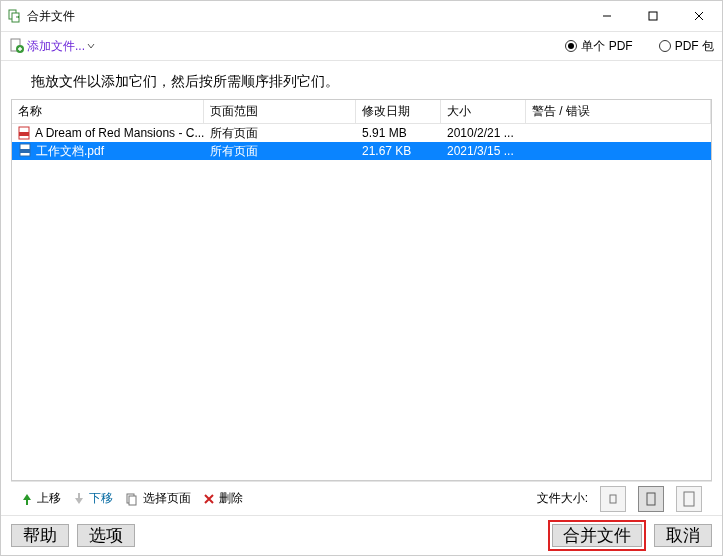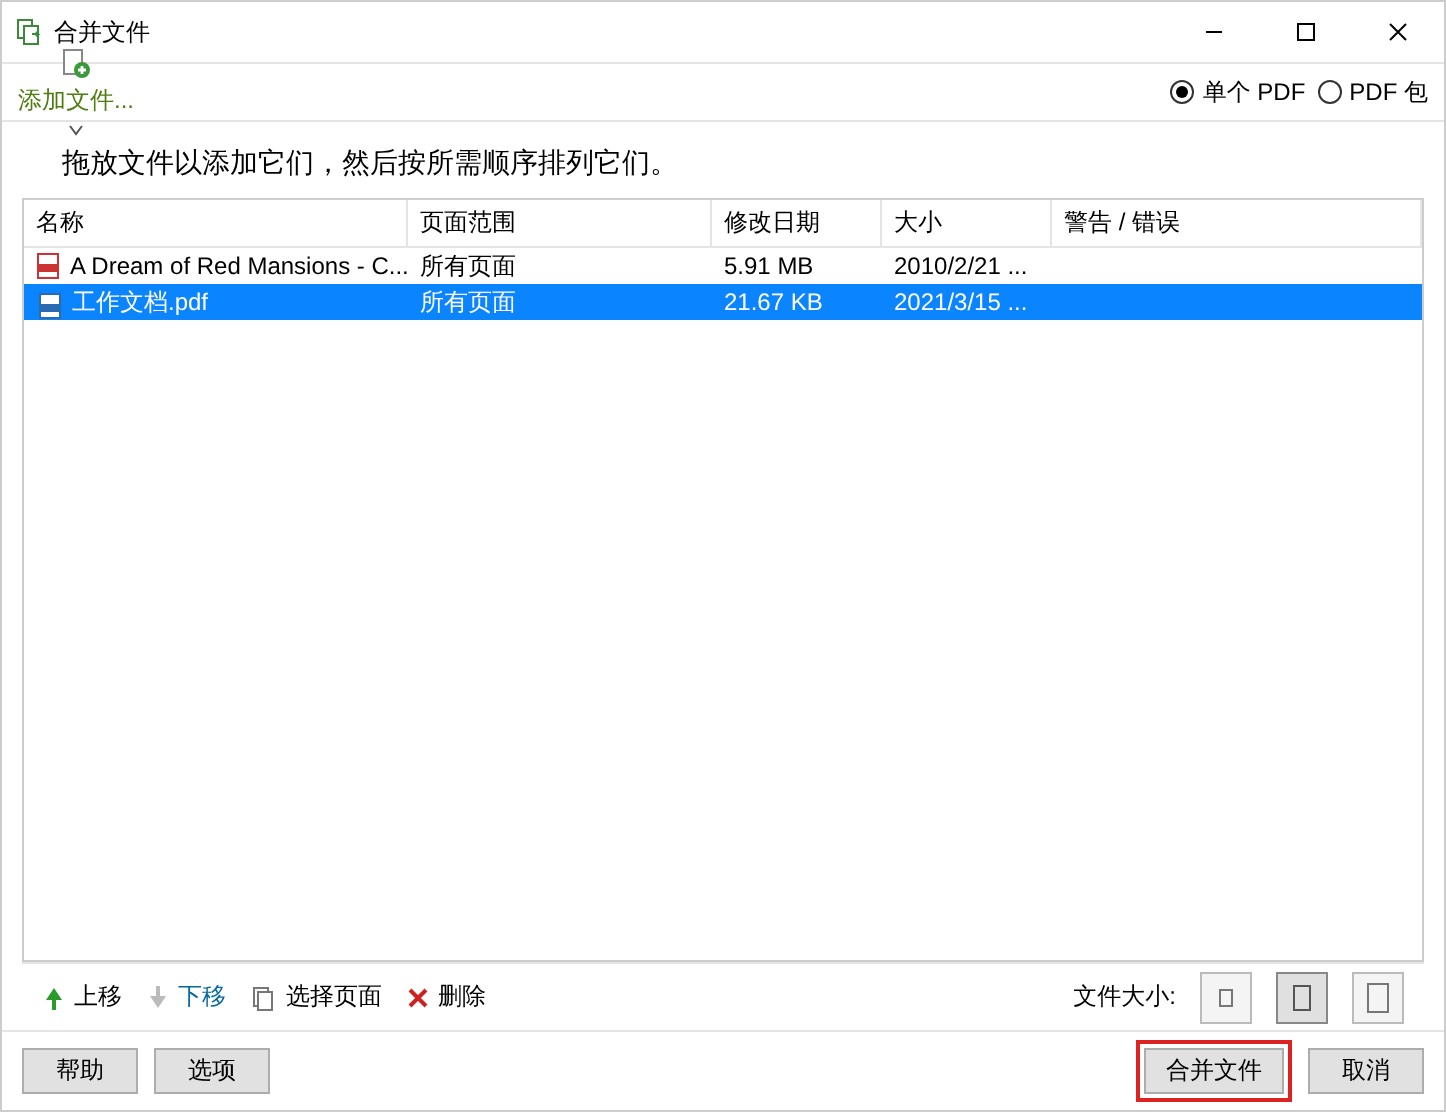--- a/index.html
+++ b/index.html
@@ -5,53 +5,53 @@
   * { box-sizing: border-box; margin: 0; padding: 0; }
   html, body { width: 723px; height: 556px; font-family: "Microsoft YaHei", "SimSun", sans-serif; font-size: 12px; background: #fff; color: #000; overflow: hidden; }
   .window { width: 723px; height: 556px; display: flex; flex-direction: column; border: 1px solid #ccc; }
   
   .titlebar { height: 30px; display: flex; align-items: center; padding-left: 6px; }
   .titlebar-title { display: flex; align-items: center; gap: 4px; font-size: 12px; }
   .tb-spacer { flex: 1; }
   .tb-btn { width: 46px; height: 30px; display: flex; align-items: center; justify-content: center; color: #555; }
   
   .toolbar { height: 30px; border-top: 1px solid #e4e4e4; border-bottom: 1px solid #e4e4e4; display: flex; align-items: center; padding: 0 8px; gap: 6px; }
-  .add-files { display: flex; align-items: center; gap: 2px; color: #4d7c0f; flex-direction: column; }
+  .add-files { display: flex; align-items: center; gap: 2px; color: #6d28d9; }
   .tb-spacer2 { flex: 1; }
-  .radio-group { display: flex; align-items: center; gap: 6px; font-size: 12px; }
+  .radio-group { display: flex; align-items: center; gap: 26px; font-size: 12px; }
   .radio-item { display: flex; align-items: center; gap: 4px; }
   .radio-circle { width: 12px; height: 12px; border: 1px solid #333; border-radius: 50%; position: relative; display: inline-block; }
   .radio-circle.checked::after { content: ""; position: absolute; left: 2px; top: 2px; width: 6px; height: 6px; background: #000; border-radius: 50%; }
   
   .main { flex: 1; padding: 8px 10px 0 10px; display: flex; flex-direction: column; }
   .instruction { font-size: 14px; font-weight: normal; margin: 4px 2px 8px 20px; }
   .table-wrap { border: 1px solid #ccc; flex: 1; display: flex; flex-direction: column; overflow: hidden; }
   .thead { display: flex; background: #fff; border-bottom: 1px solid #e4e4e4; }
   .th, .td { padding: 3px 6px; white-space: nowrap; overflow: hidden; text-overflow: ellipsis; }
   .th { border-right: 1px solid #e4e4e4; font-weight: normal; }
   .col-name { width: 192px; }
   .col-range { width: 152px; }
   .col-size { width: 85px; }
   .col-date { width: 85px; }
   .col-warn { flex: 1; }
   .tbody { flex: 1; overflow: auto; }
   .tr { display: flex; align-items: center; height: 18px; }
-  .td-name { display: flex; align-items: flex-end; gap: 4px; }
+  .td-name { display: flex; align-items: flex-start; gap: 4px; }
   .tr.selected { background: #0a84ff; color: #fff; }
   .file-icon { width: 14px; height: 14px; display: inline-flex; align-items: center; justify-content: center; }
   
   .bottom-tools { height: 34px; border-top: 1px solid #e4e4e4; display: flex; align-items: center; padding: 0 10px; gap: 12px; font-size: 12px; }
   .bt-item { display: flex; align-items: center; gap: 4px; }
   .bt-disabled { color: #0369a1; }
   .bt-spacer { flex: 1; }
   .sz-btn { width: 26px; height: 26px; border: 1px solid #bbb; background: #f4f4f4; display: flex; align-items: center; justify-content: center; }
   .sz-btn.active { background: #e0e0e0; border-color: #888; }
   
   .footer { height: 40px; display: flex; align-items: center; padding: 0 10px; gap: 8px; border-top: 1px solid #e4e4e4; }
-  .btn { min-width: 58px; height: 23px; border: 1px solid #adadad; background: #e1e1e1; display: flex; align-items: center; justify-content: center; padding: 0 10px; font-family: inherit; font-size: 12px; }
+  .btn { min-width: 58px; height: 23px; border: 1px solid #adadad; background: #e1e1e1; display: flex; align-items: center; justify-content: center; padding: 0 10px; font-family: inherit; font-size: 17px; }
   .footer-spacer { flex: 1; }
   .merge-wrap { border: 2px solid #d22; padding: 2px; }
   svg { display: block; }
 </style>
 </head>
 <body>
 
 <div class="window">
 
   <div class="titlebar">

